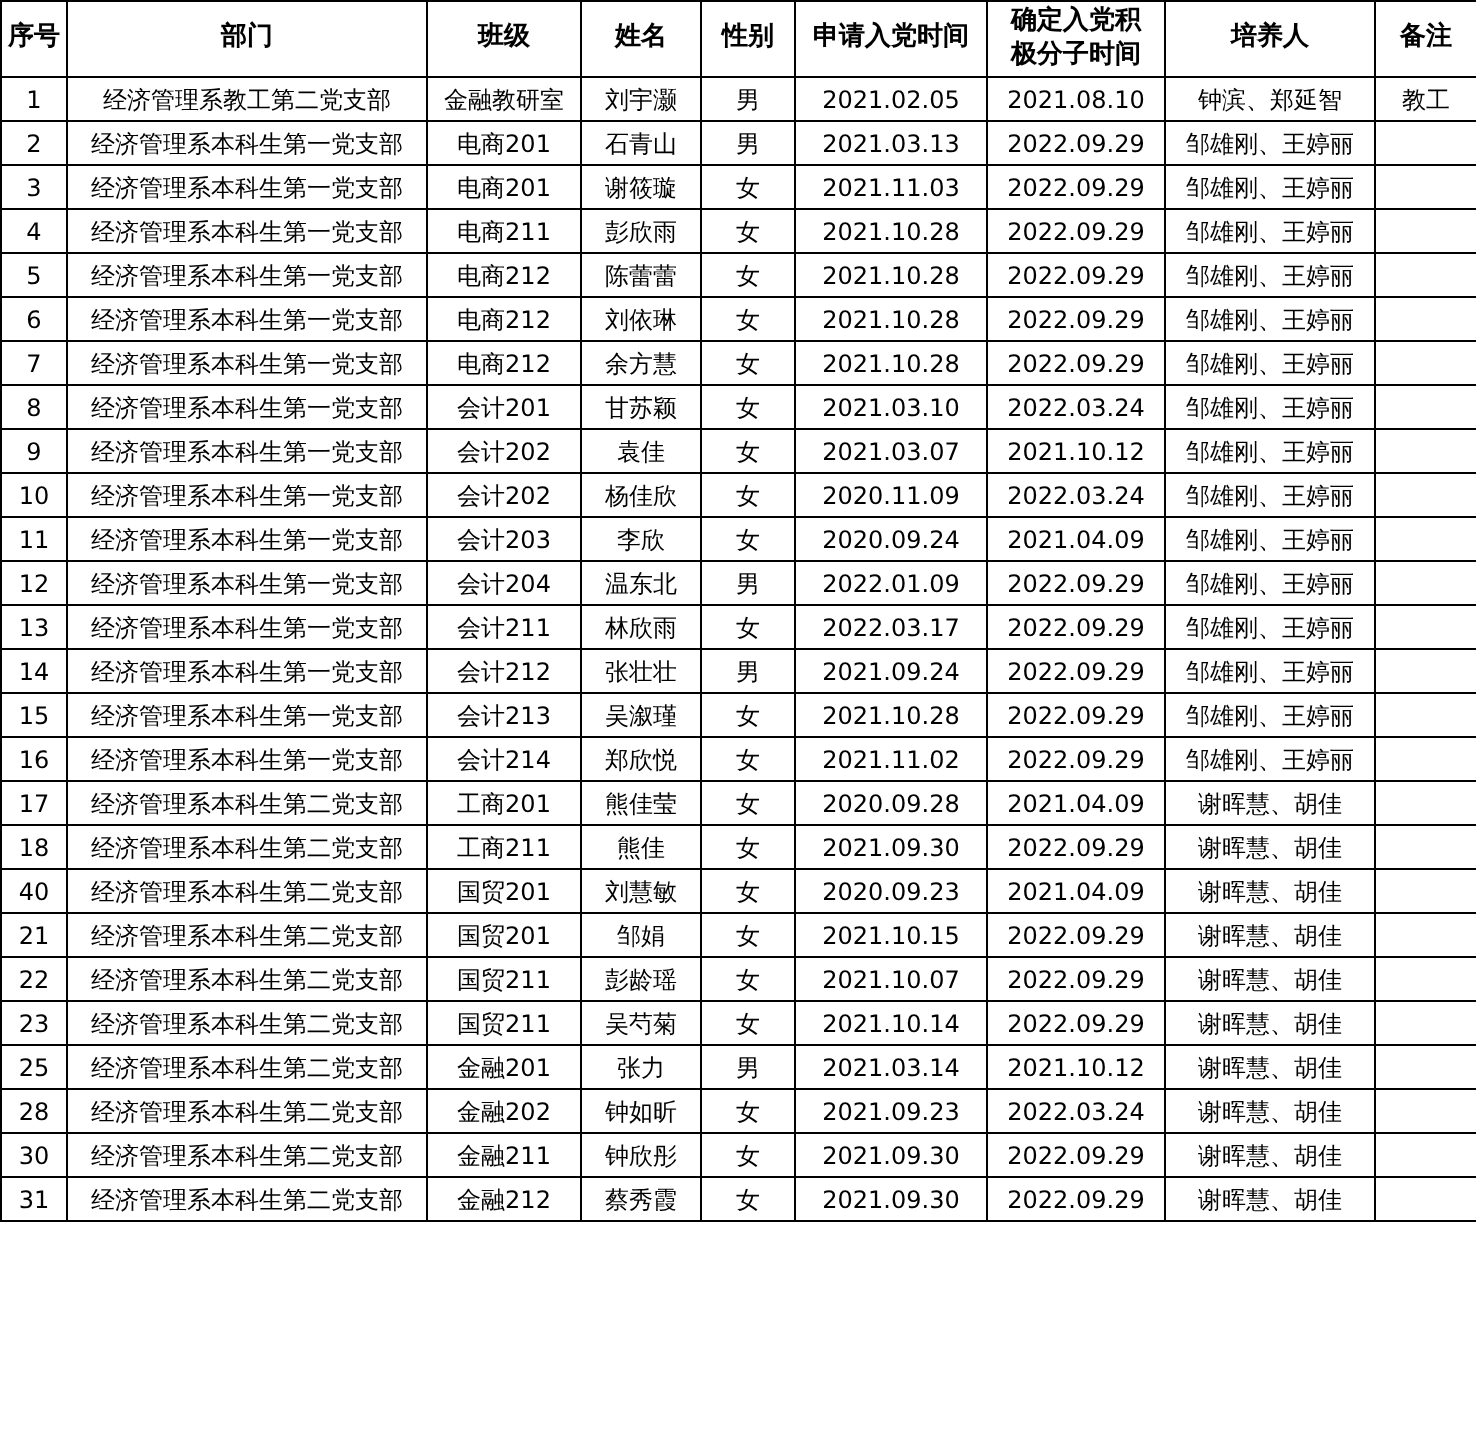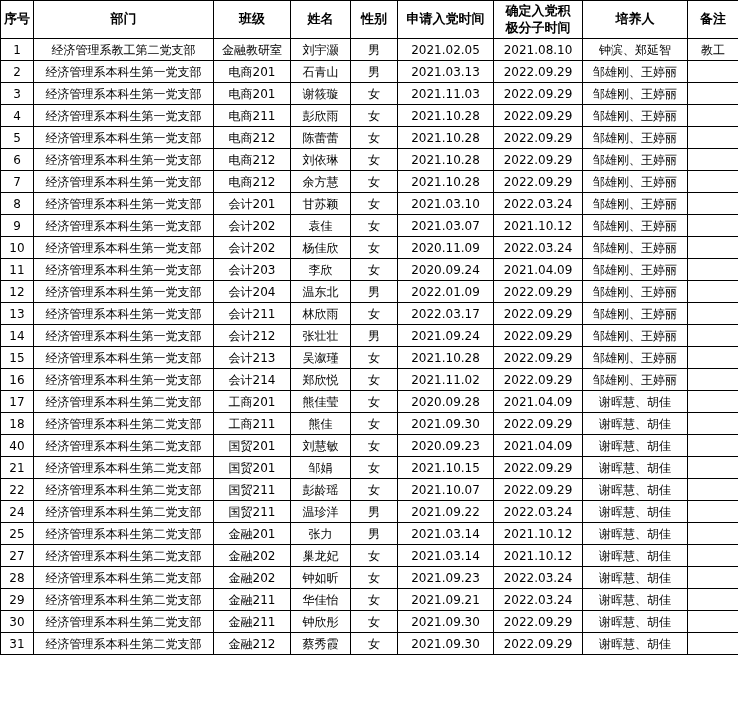--- a/index.html
+++ b/index.html
@@ -298,70 +298,48 @@
         <td class="col-department">经济管理系本科生第二党支部</td>
         <td class="col-class">国贸211</td>
         <td class="col-name">彭龄瑶</td>
         <td class="col-gender">女</td>
         <td class="col-apply_date">2021.10.07</td>
         <td class="col-confirm_date">2022.09.29</td>
         <td class="col-cultivators">谢晖慧、胡佳</td>
         <td class="col-remark"></td>
       </tr>
       <tr>
-        <td class="col-index">24</td>
+        <td class="col-index">23</td>
         <td class="col-department">经济管理系本科生第二党支部</td>
         <td class="col-class">国贸211</td>
-        <td class="col-name">温珍洋</td>
-        <td class="col-gender">男</td>
-        <td class="col-apply_date">2021.09.22</td>
-        <td class="col-confirm_date">2022.03.24</td>
+        <td class="col-name">吴芍菊</td>
+        <td class="col-gender">女</td>
+        <td class="col-apply_date">2021.10.14</td>
+        <td class="col-confirm_date">2022.09.29</td>
         <td class="col-cultivators">谢晖慧、胡佳</td>
         <td class="col-remark"></td>
       </tr>
       <tr>
         <td class="col-index">25</td>
         <td class="col-department">经济管理系本科生第二党支部</td>
         <td class="col-class">金融201</td>
         <td class="col-name">张力</td>
         <td class="col-gender">男</td>
         <td class="col-apply_date">2021.03.14</td>
         <td class="col-confirm_date">2021.10.12</td>
         <td class="col-cultivators">谢晖慧、胡佳</td>
         <td class="col-remark"></td>
       </tr>
       <tr>
-        <td class="col-index">27</td>
-        <td class="col-department">经济管理系本科生第二党支部</td>
-        <td class="col-class">金融202</td>
-        <td class="col-name">巢龙妃</td>
-        <td class="col-gender">女</td>
-        <td class="col-apply_date">2021.03.14</td>
-        <td class="col-confirm_date">2021.10.12</td>
-        <td class="col-cultivators">谢晖慧、胡佳</td>
-        <td class="col-remark"></td>
-      </tr>
-      <tr>
         <td class="col-index">28</td>
         <td class="col-department">经济管理系本科生第二党支部</td>
         <td class="col-class">金融202</td>
         <td class="col-name">钟如昕</td>
         <td class="col-gender">女</td>
         <td class="col-apply_date">2021.09.23</td>
-        <td class="col-confirm_date">2022.03.24</td>
-        <td class="col-cultivators">谢晖慧、胡佳</td>
-        <td class="col-remark"></td>
-      </tr>
-      <tr>
-        <td class="col-index">29</td>
-        <td class="col-department">经济管理系本科生第二党支部</td>
-        <td class="col-class">金融211</td>
-        <td class="col-name">华佳怡</td>
-        <td class="col-gender">女</td>
-        <td class="col-apply_date">2021.09.21</td>
         <td class="col-confirm_date">2022.03.24</td>
         <td class="col-cultivators">谢晖慧、胡佳</td>
         <td class="col-remark"></td>
       </tr>
       <tr>
         <td class="col-index">30</td>
         <td class="col-department">经济管理系本科生第二党支部</td>
         <td class="col-class">金融211</td>
         <td class="col-name">钟欣彤</td>
         <td class="col-gender">女</td>

